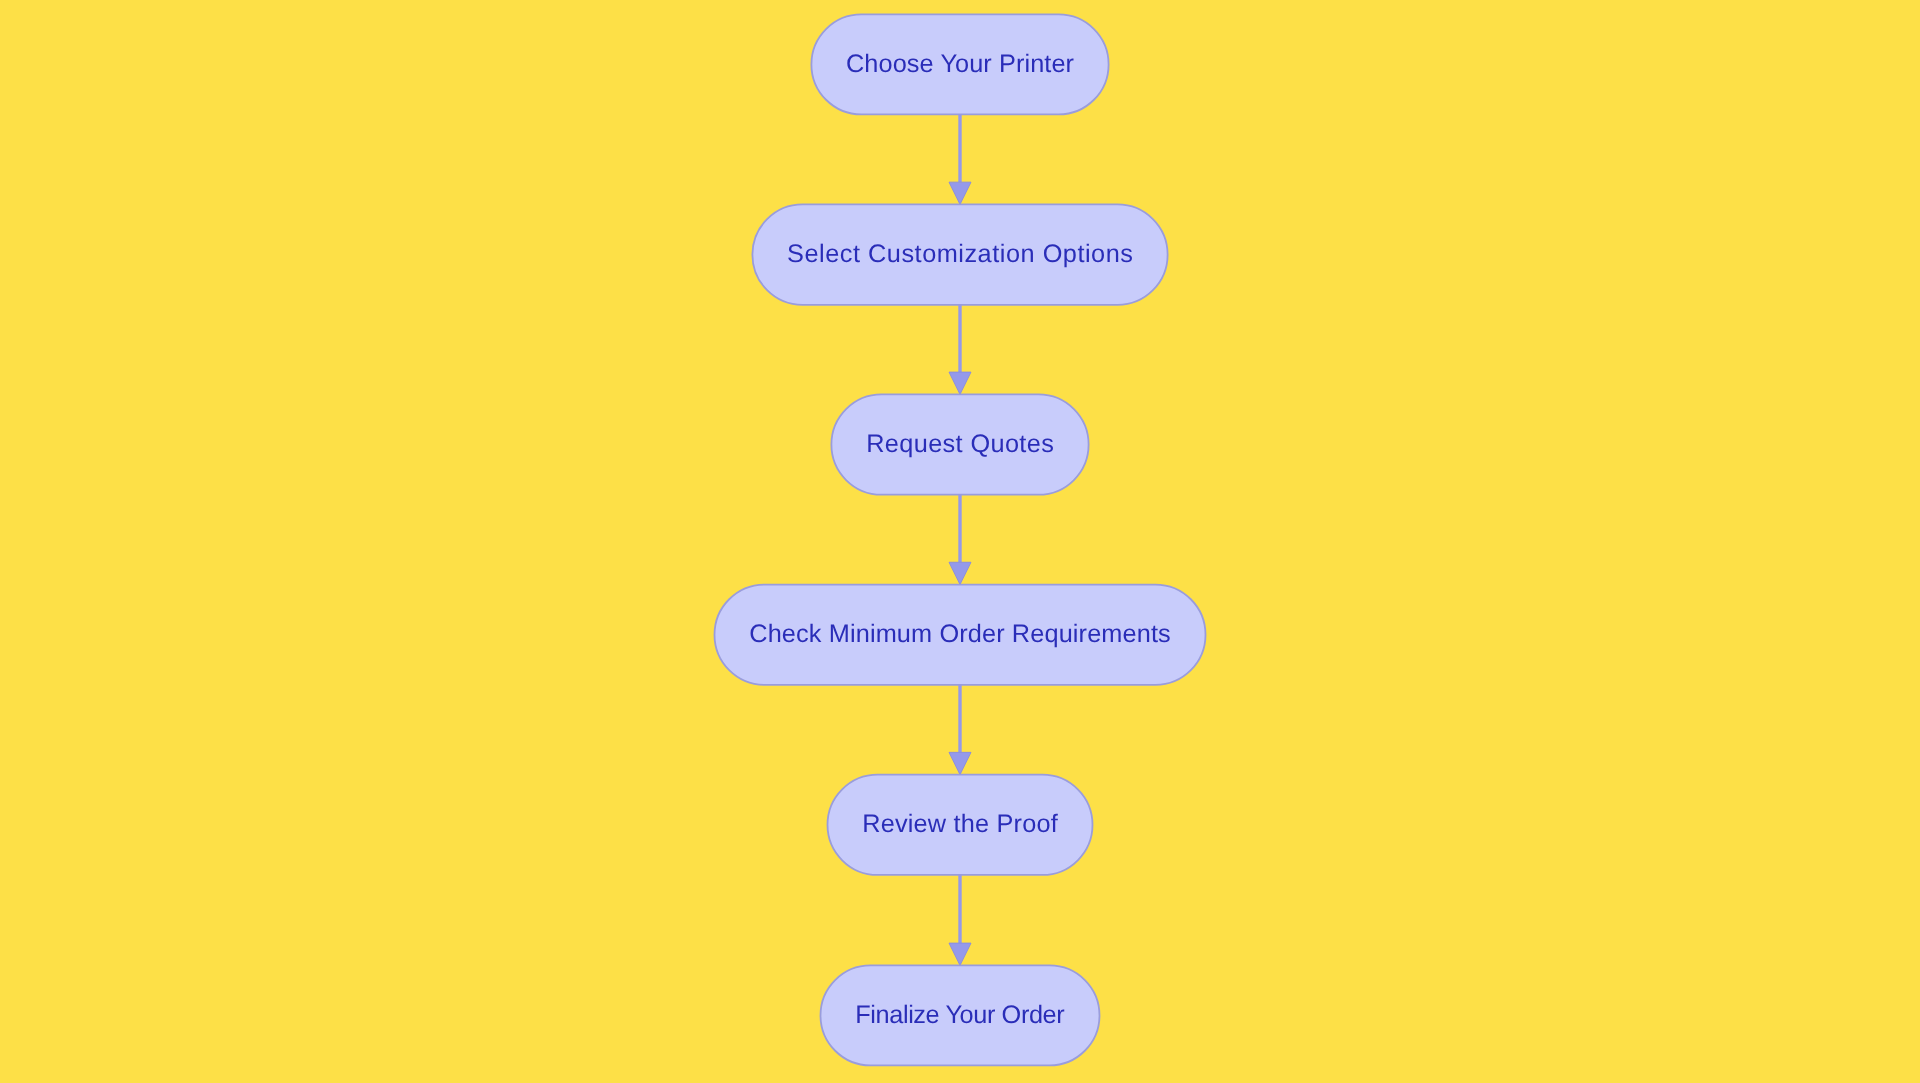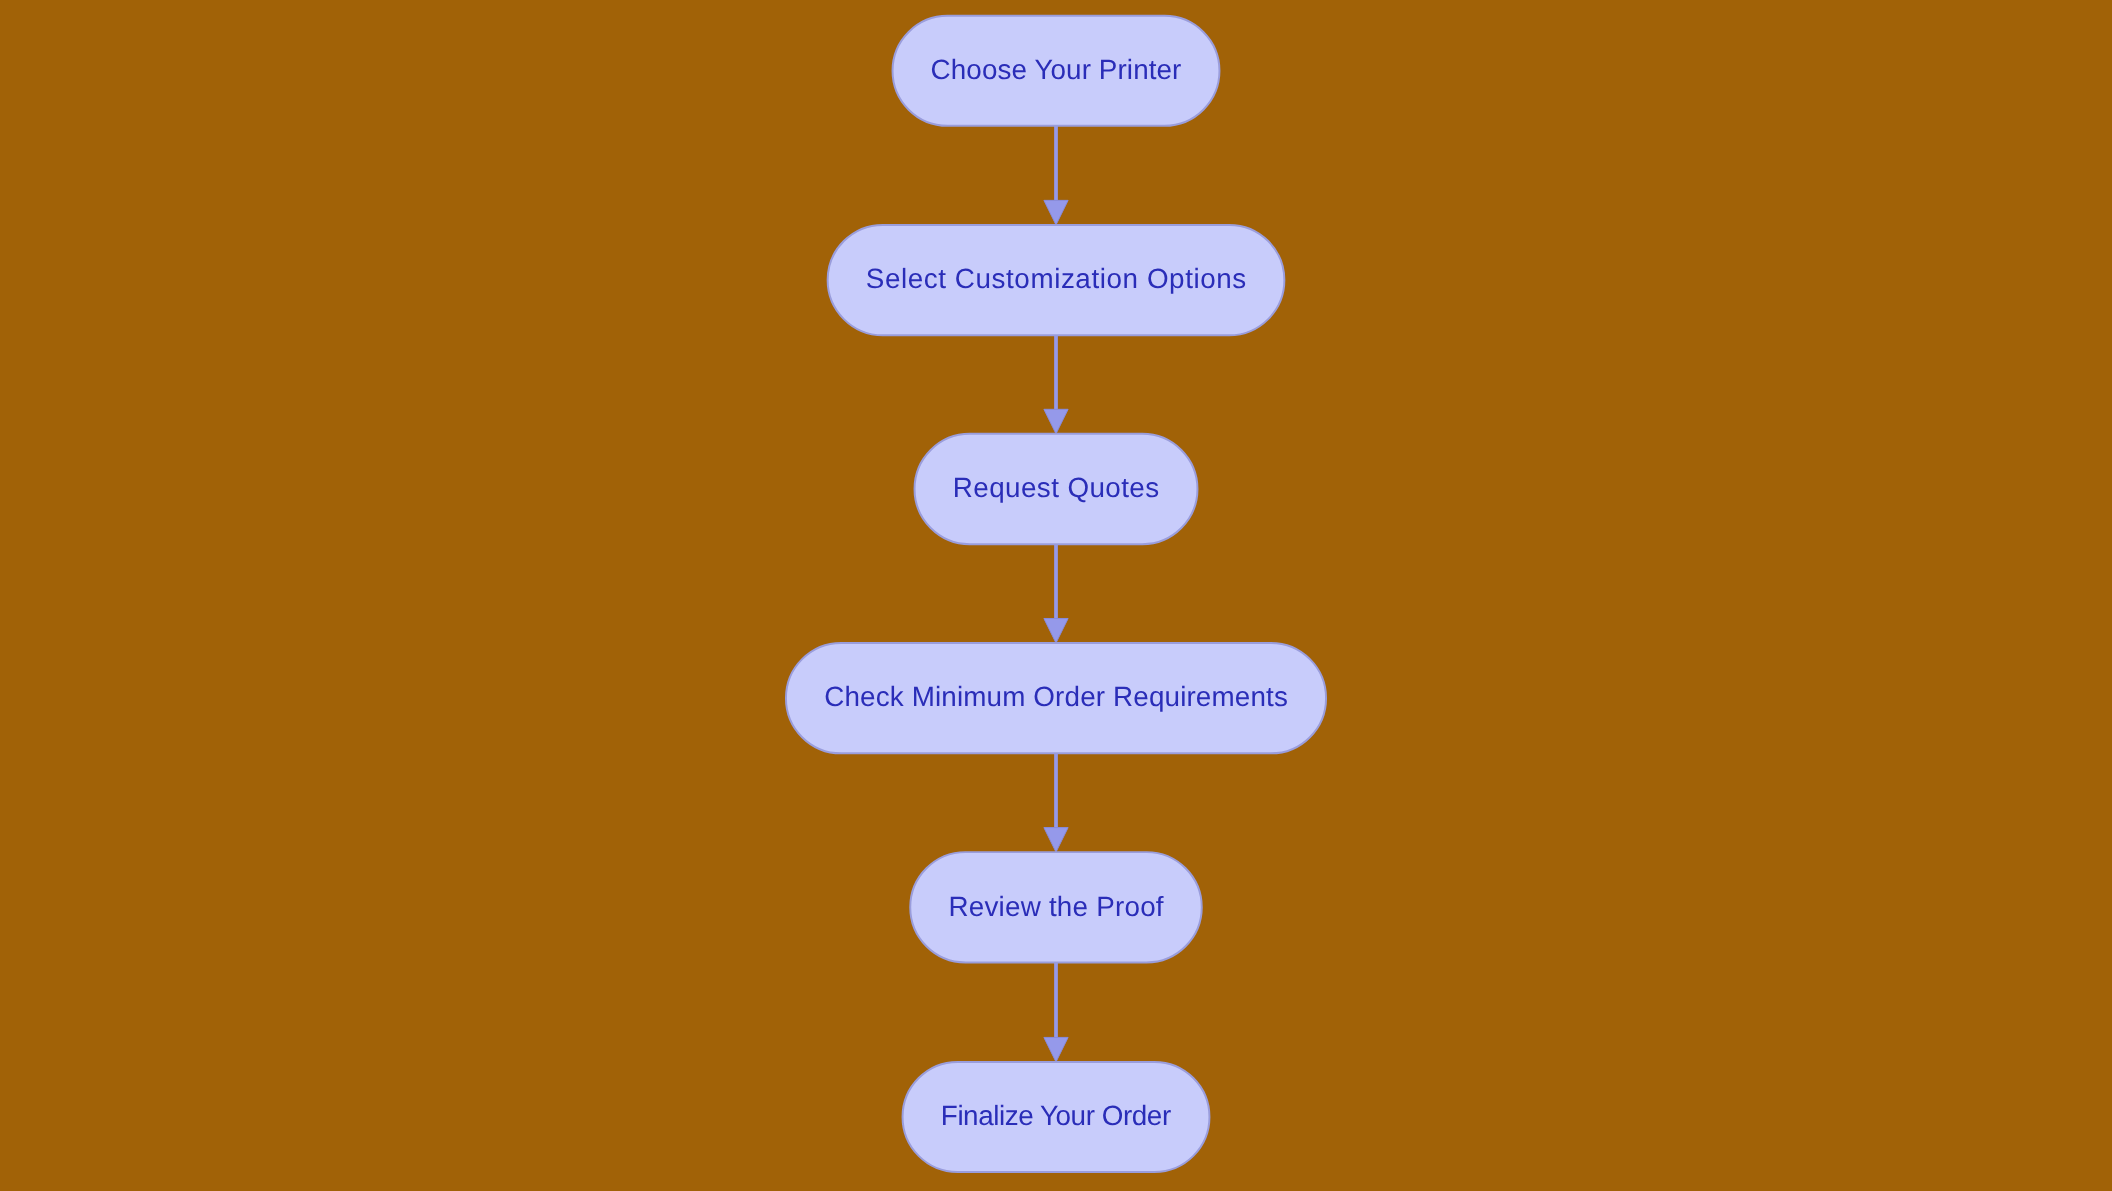--- a/index.html
+++ b/index.html
@@ -1,20 +1,20 @@
 <!DOCTYPE html>
 <html><head>
 <meta charset="utf-8">
 <title>Flowchart</title>
 <style>
   html,body{margin:0;padding:0;background:#ffffff;}
   body{width:1920px;height:1083px;overflow:hidden;
        font-family:"Liberation Sans",sans-serif;
        -webkit-font-smoothing:antialiased;}
-  #flowchart{position:relative;width:1920px;height:1083px;background:#a16207;}
+  #flowchart{position:relative;width:1920px;height:1083px;background:#fde047;}
   #flowchart-svg{position:absolute;left:0;top:0;}
   .node-shape{fill:#C8CCFB;stroke:#9A9DDC;stroke-width:1.8px;}
   .node-label{fill:#2A2DB8;
               font-family:"Liberation Sans",sans-serif;
               font-size:25.3px;
               font-weight:400;
               text-rendering:geometricPrecision;
               dominant-baseline:middle;
               text-anchor:middle;
               white-space:pre;}

